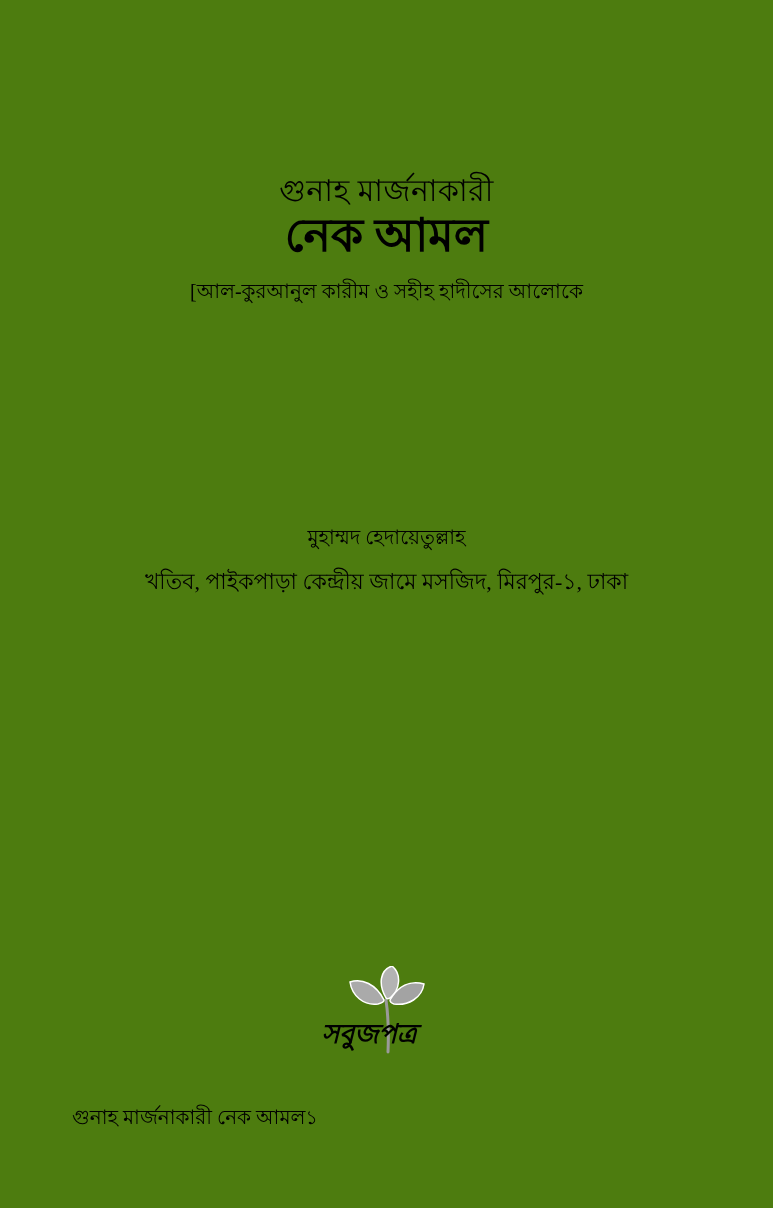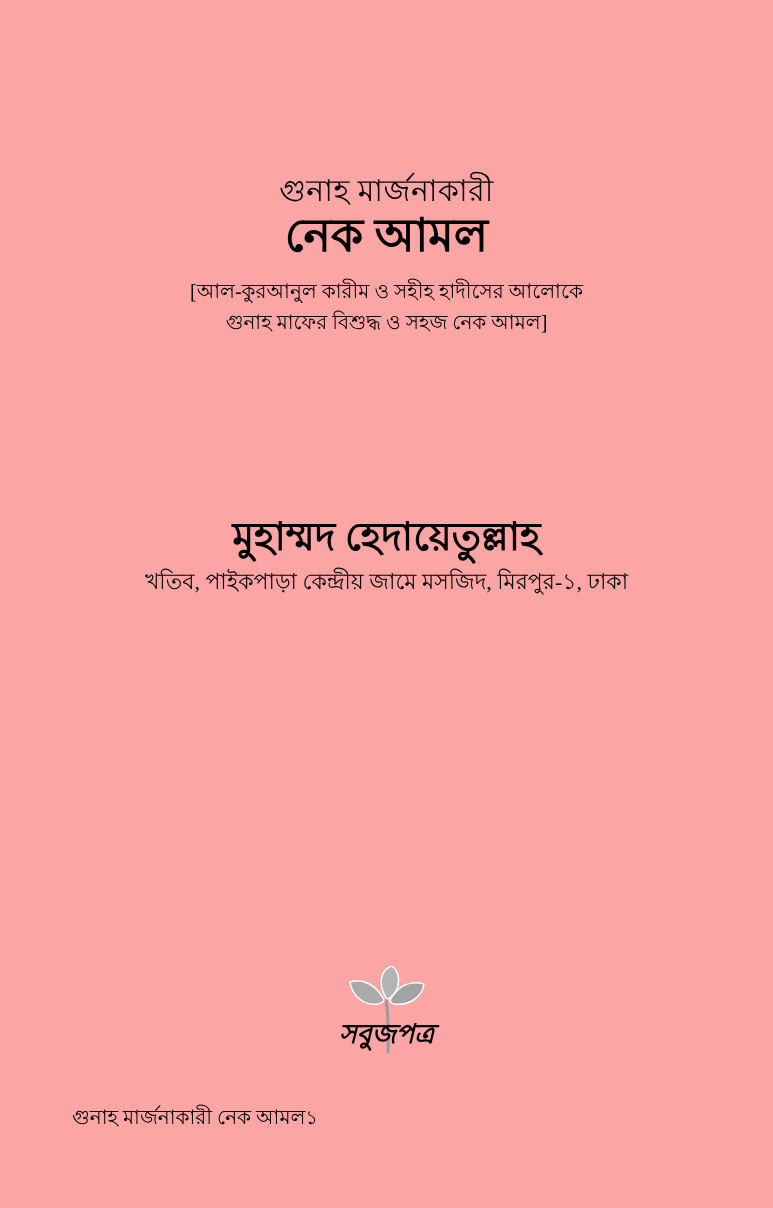--- a/index.html
+++ b/index.html
@@ -6,21 +6,21 @@
     margin: 0;
     padding: 0;
     background: #e8e8e8;
     font-family: "Liberation Serif", "DejaVu Serif", serif;
   }
   .page {
     position: relative;
     width: 773px;
     height: 1208px;
     margin: 0 auto;
-    background: #fca5a5;
+    background: #4d7c0f;
     color: #000000;
     overflow: hidden;
   }
   .centered {
     position: absolute;
     left: 0;
     width: 100%;
     text-align: center;
   }
   .title-line1 {
@@ -37,23 +37,23 @@
     font-weight: 700;
   }
   .subtitle {
     top: 276px;
     font-size: 20px;
     line-height: 31px;
     font-weight: 400;
   }
   .author-name {
     top: 514px;
-    font-size: 39px;
+    font-size: 20px;
     line-height: 46px;
-    font-weight: 700;
+    font-weight: 400;
   }
   .author-details {
     top: 566px;
     font-size: 22px;
     line-height: 32px;
     font-weight: 400;
   }
   .author-details div {
     margin: 0;
   }
@@ -71,21 +71,20 @@
     left: 26px;
     width: 80px;
     height: 92px;
   }
   .logo-text {
     position: absolute;
     bottom: 4px;
     left: 0;
     width: 100%;
     display: flex;
-    justify-content: center;
     gap: 0;
     font-size: 27px;
     font-weight: 700;
     font-style: italic;
     line-height: 40px;
     white-space: nowrap;
   }
   .footer {
     position: absolute;
     top: 1100px;
@@ -104,21 +103,20 @@
 <body>
 
 <div class="page">
 
   <div class="centered title-line1">গুনাহ মার্জনাকারী</div>
 
   <div class="centered title-line2">নেক আমল</div>
 
   <div class="centered subtitle">
     <div>[আল-কুরআনুল কারীম ও সহীহ হাদীসের আলোকে</div>
-    <div>গুনাহ মাফের বিশুদ্ধ ও সহজ নেক আমল]</div>
   </div>
 
   <div class="centered author-name">মুহাম্মদ হেদায়েতুল্লাহ</div>
 
   <div class="centered author-details">
     <div>খতিব, পাইকপাড়া কেন্দ্রীয় জামে মসজিদ, মিরপুর-১, ঢাকা</div>
   </div>
 
   <div class="logo">
     <svg class="logo-sprout" viewBox="0 0 80 92" xmlns="http://www.w3.org/2000/svg">

